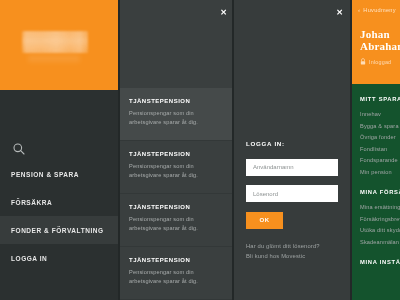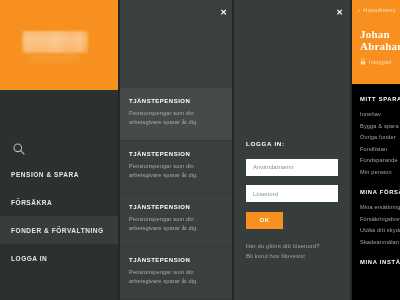--- a/index.html
+++ b/index.html
@@ -152,21 +152,21 @@
     font-size: 5.8px;
     line-height: 10px;
     letter-spacing: 0.15px;
     white-space: nowrap;
   }
 
   
   .panel-user {
     position: absolute; left: 350px; top: 0;
     width: 50px; height: 300px;
-    background: #000000;
+    background: #14532d;
     border-left: 2px solid #232828;
     overflow: hidden;
   }
   .user-head {
     position: absolute; left: 0; top: 0;
     width: 68px; height: 84px;
     background: #f7901e;
   }
   .back-row {
     position: absolute; left: 6px; top: 7px;

